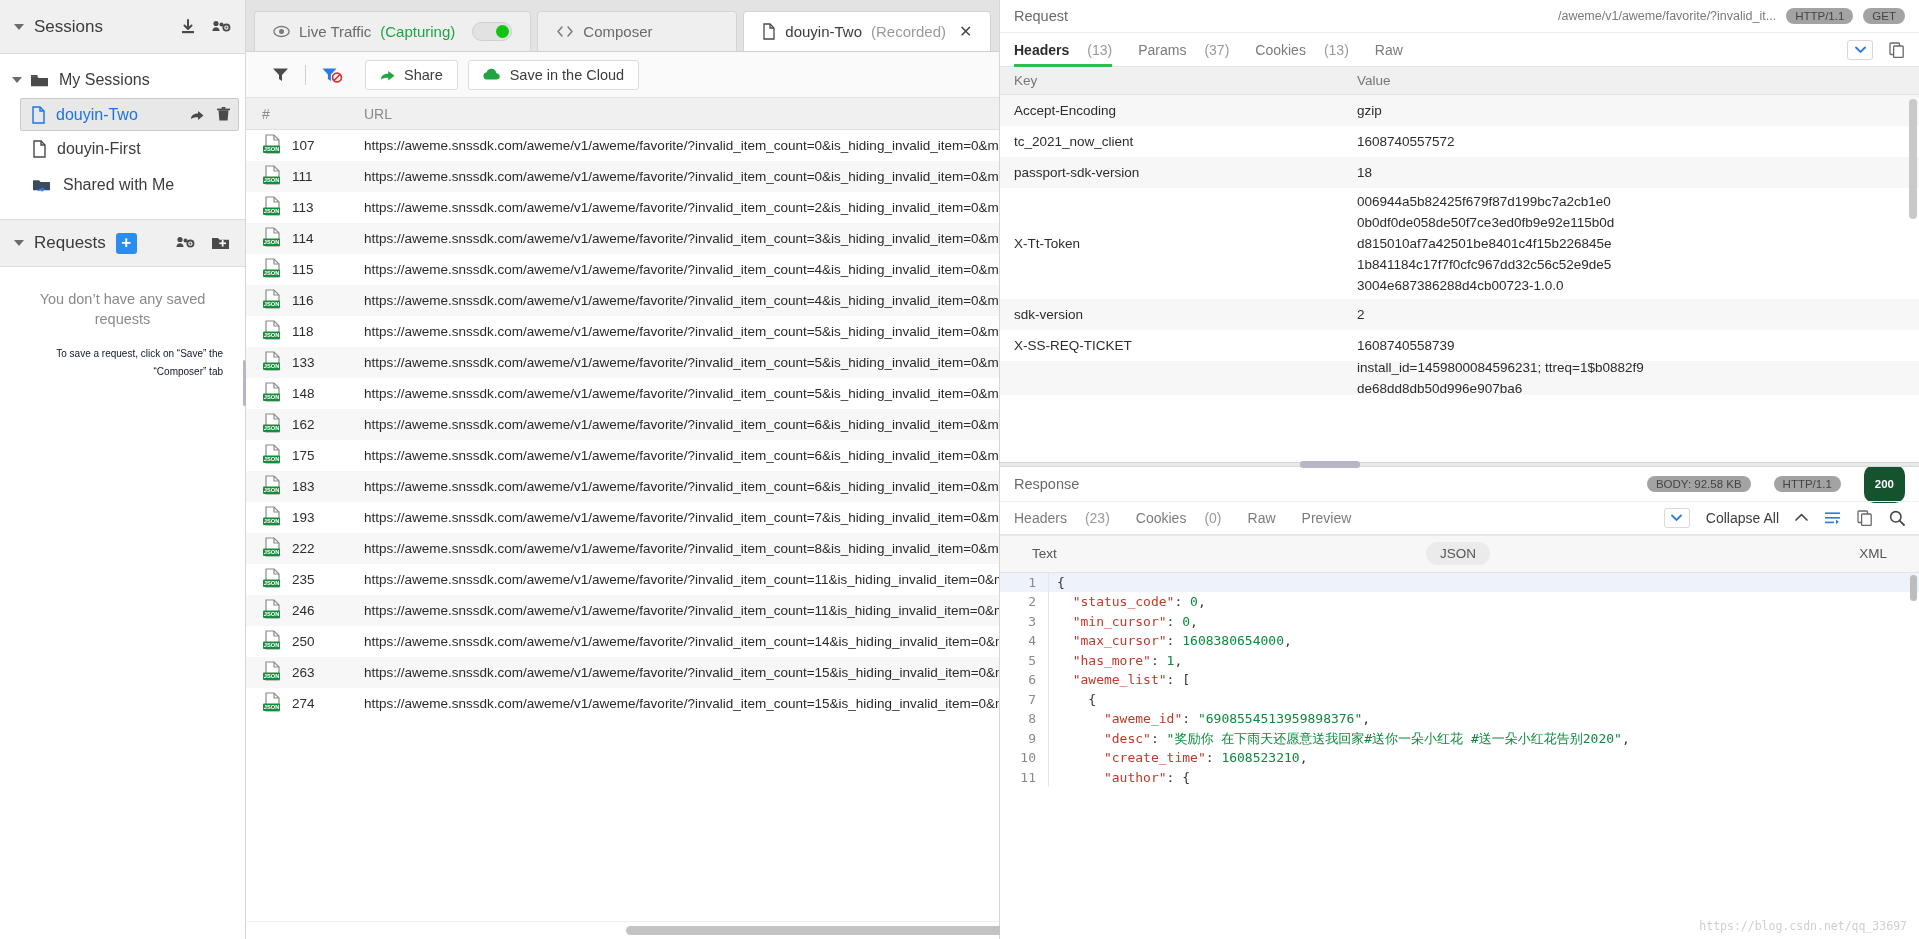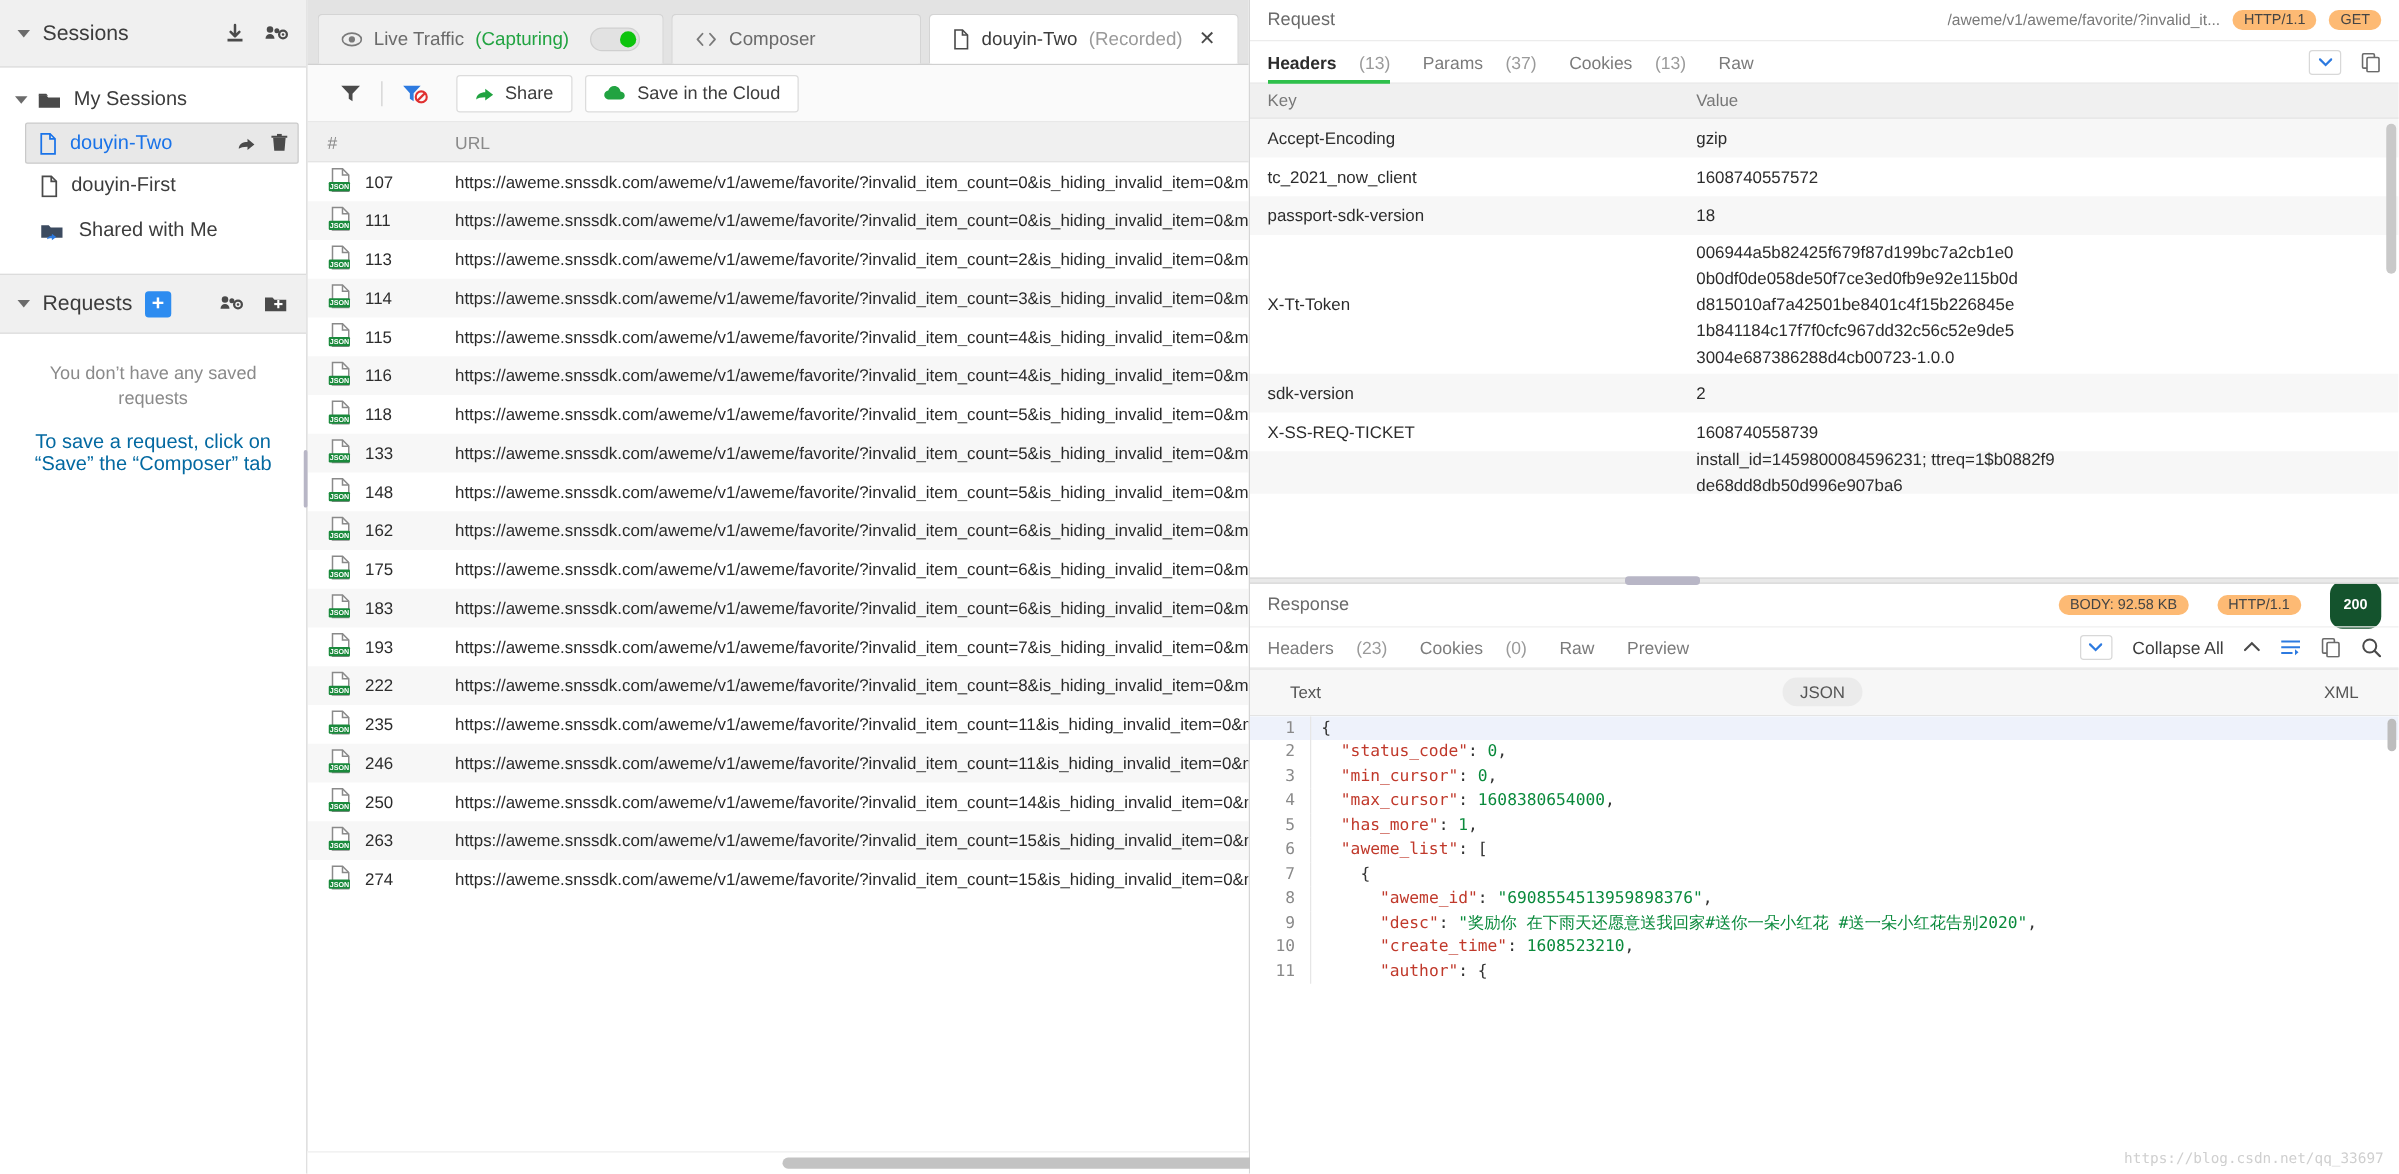--- a/index.html
+++ b/index.html
@@ -80,22 +80,22 @@
   .requests-head .panel-title { font-size: 17px; flex: 0 0 auto; }
   .requests-head .head-icons { margin-left: auto; gap: 16px; }
 
   .empty-msg {
     padding: 22px 26px 0 26px;
     text-align: center;
     color: #8a8a8a; font-size: 14.5px; line-height: 20px;
   }
   .empty-sub {
     padding: 16px 22px 0 22px;
-    text-align: center;
-    color: #0369a1; font-size: 16px; line-height: 18px;
+    text-align: right;
+    color: #0f172a; font-size: 10px; line-height: 18px;
   }
 
   
   .v-handle {
     position: absolute; right: -1px; top: 360px;
     width: 3px; height: 46px; background: #b8b6c6; border-radius: 2px;
   }
 
   
   .center { flex: 1; min-width: 0; display: flex; flex-direction: column; height: 939px; }
@@ -202,21 +202,21 @@
     display: flex; align-items: center;
     padding: 0 14px; gap: 10px;
     border-bottom: 1px solid #ececec;
   }
   .rq-title { font-size: 14.5px; color: #6a6a6a; flex: 1; }
   .rq-path {
     font-size: 12.5px; color: #7a7a7a; max-width: 310px;
     overflow: hidden; white-space: nowrap; text-overflow: ellipsis;
   }
   .pill {
-    background: #fdba74; border-radius: 10px; padding: 2px 9px;
+    background: #a3a3a3; border-radius: 10px; padding: 2px 9px;
     font-size: 11.5px; color: #444; white-space: nowrap;
   }
   .pill.green { background: #14532d; color: #fff; font-weight: bold; padding: 13px 11px; }
 
   .subtabs {
     height: 34px; min-height: 34px;
     display: flex; align-items: center; padding: 0 14px; gap: 26px;
     border-bottom: 1px solid #e6e6e6; position: relative;
   }
   .subtab { font-size: 14px; color: #7b7b7b; cursor: pointer; height: 34px;

